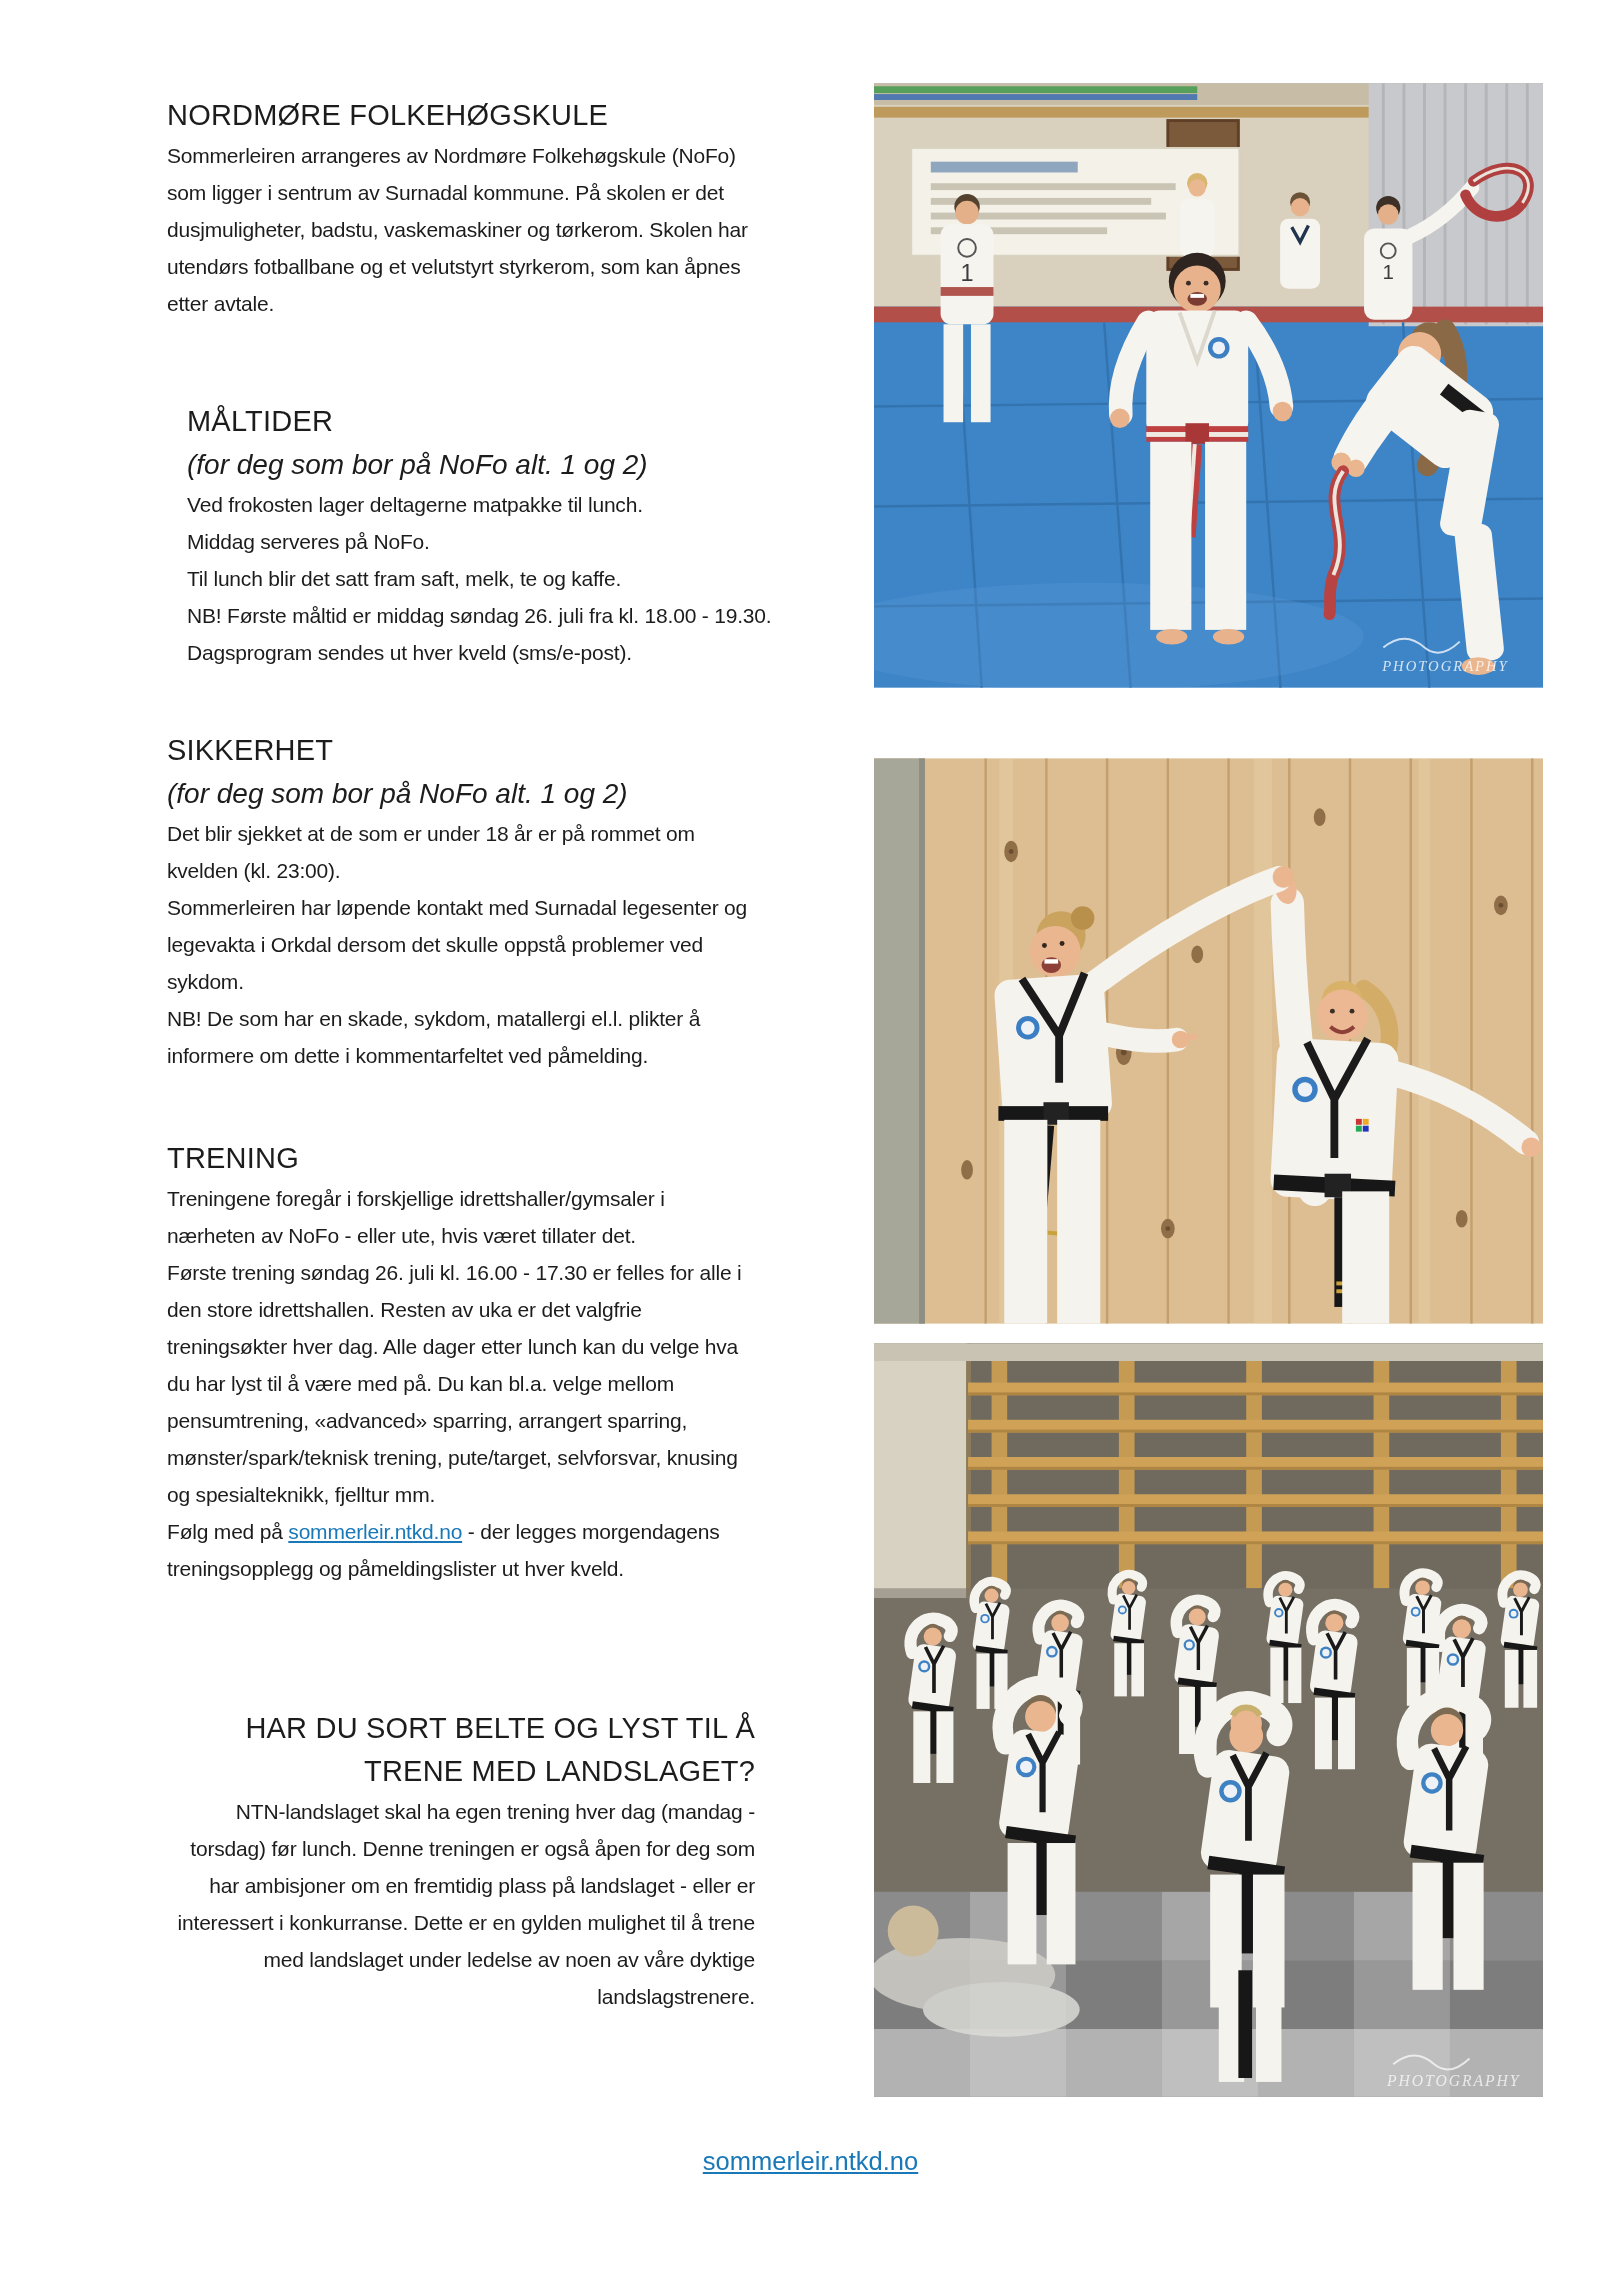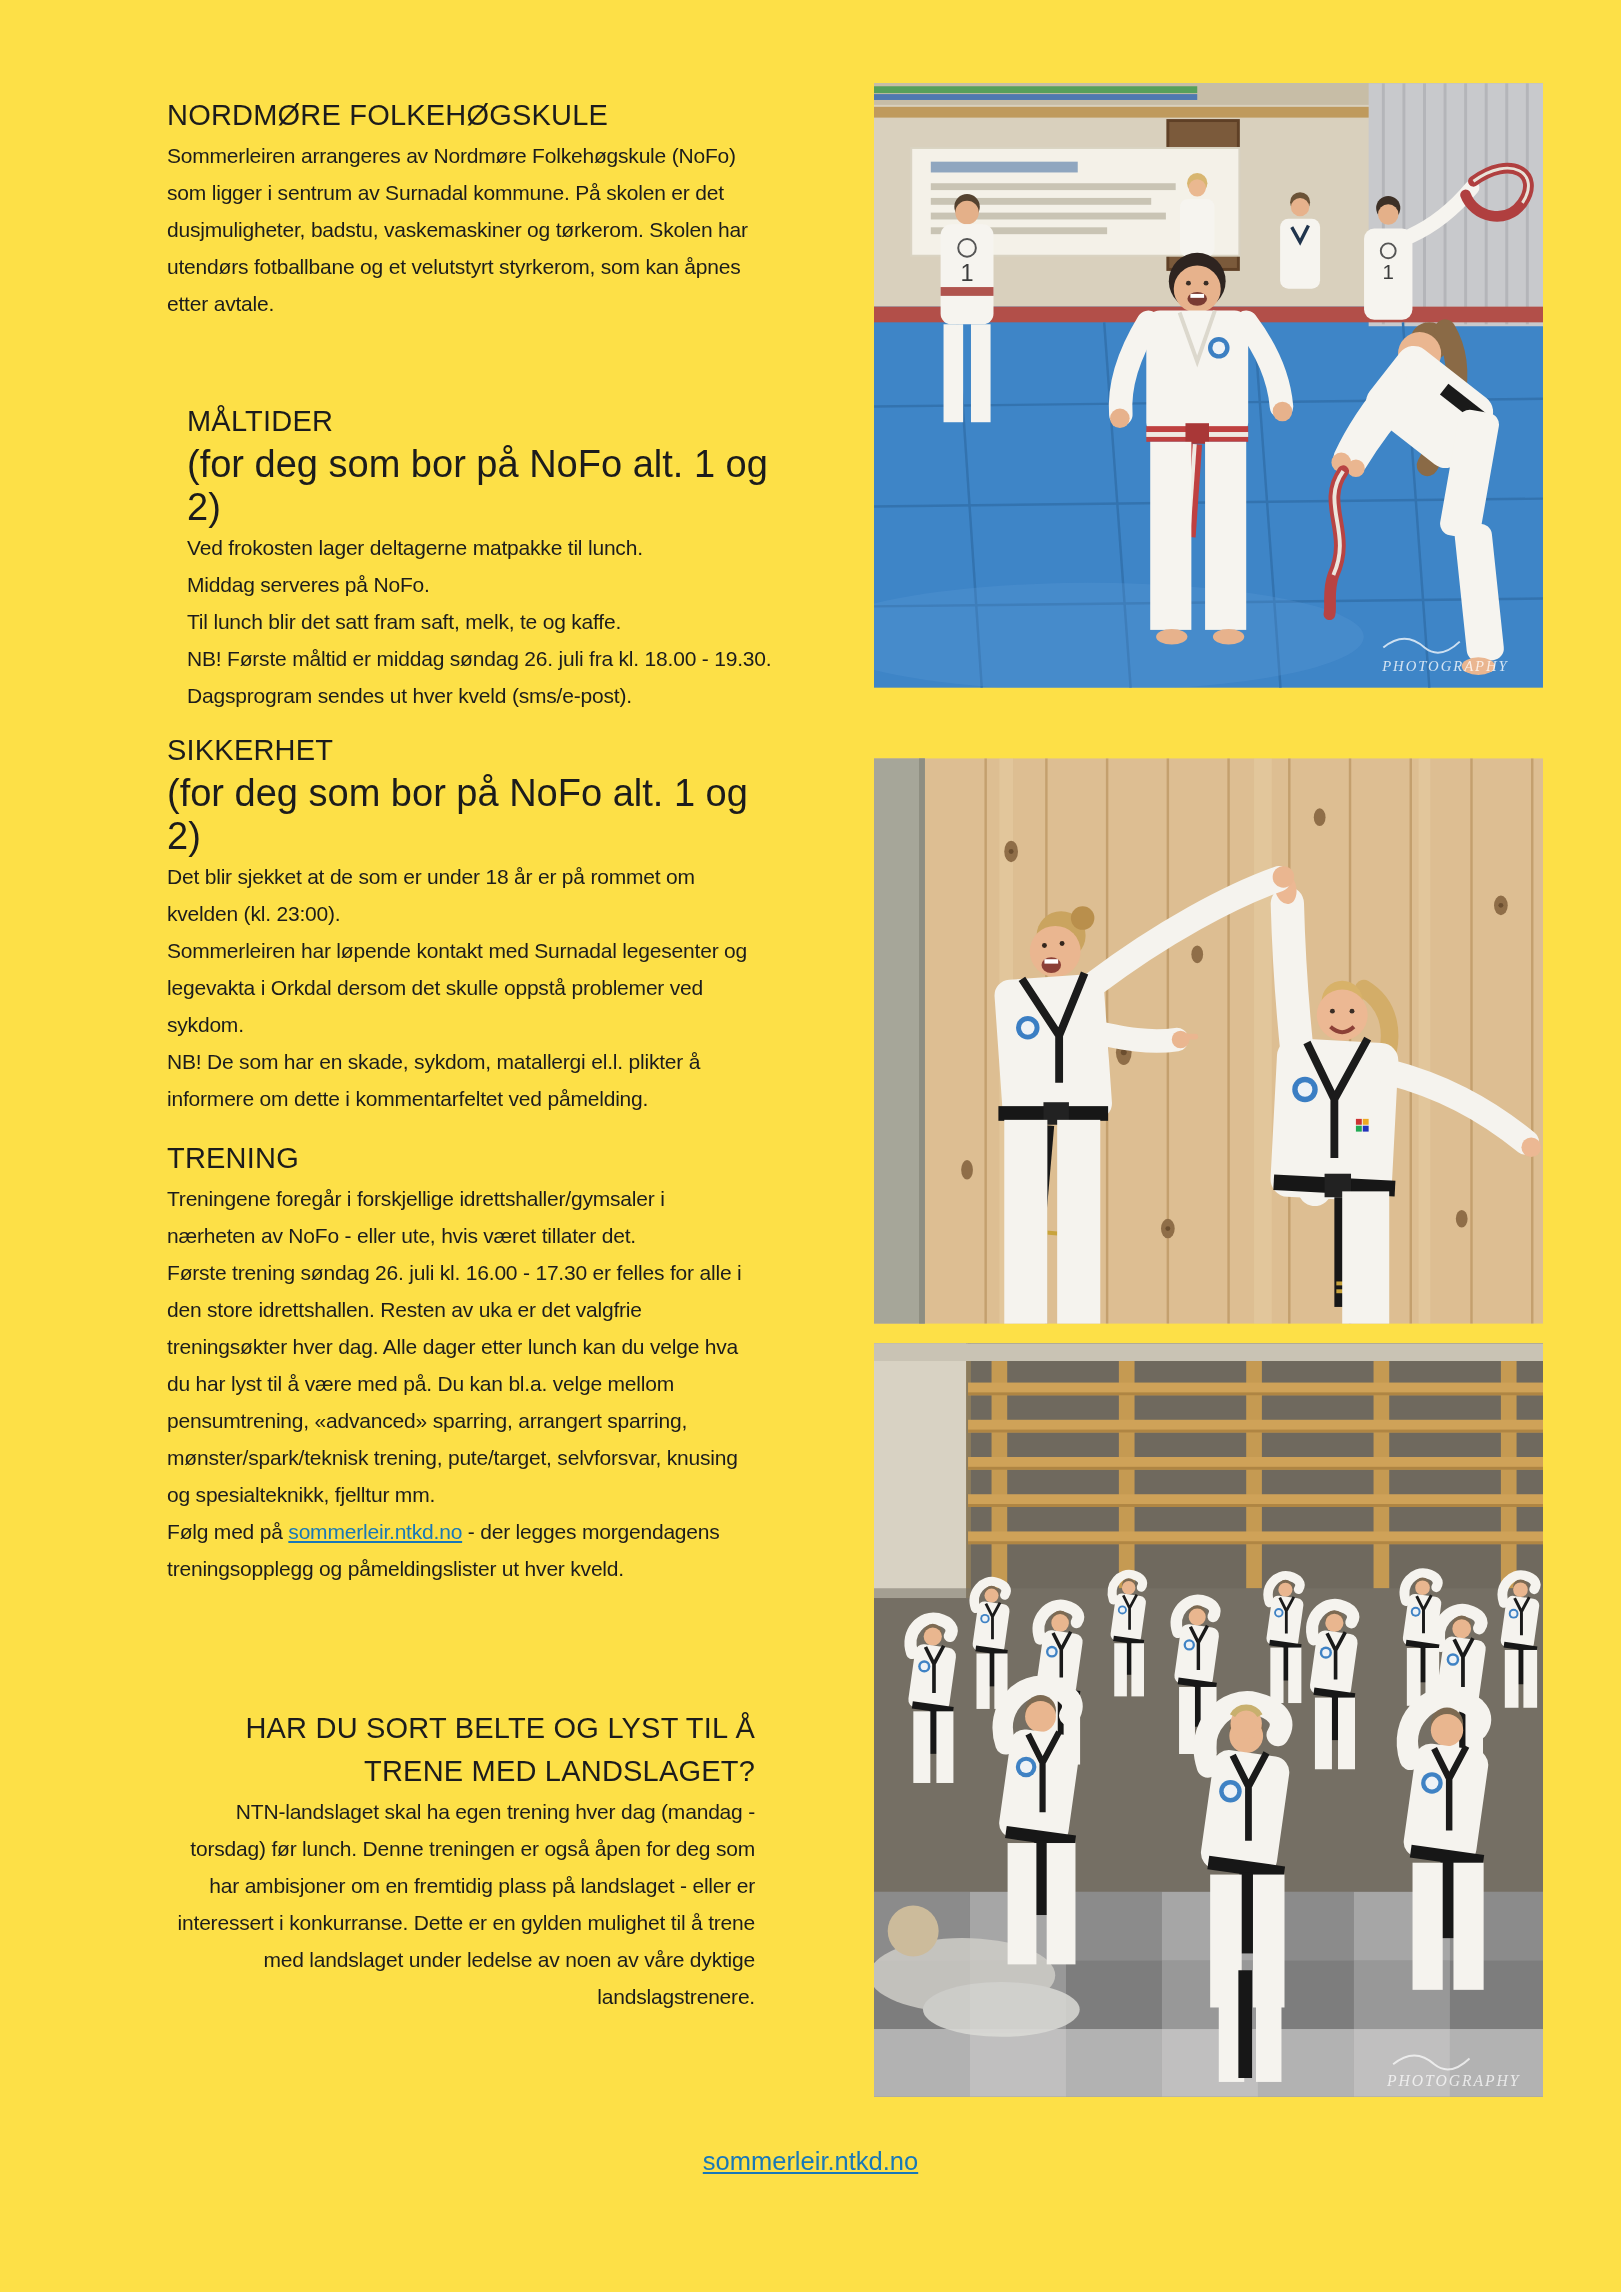--- a/index.html
+++ b/index.html
@@ -1,26 +1,26 @@
 <!DOCTYPE html>
 <html><head>
 <meta charset="utf-8">
 <style>
   html,body{margin:0;padding:0;background:#e8e8e8;}
   #page{
     position:relative;width:1621px;height:2293px;margin:0 auto;
-    background:#fde047;overflow:hidden;
+    background:#ffffff;overflow:hidden;
     font-family:"Liberation Sans", sans-serif;color:#1c1c1c;
   }
   .section{position:absolute;left:167px;width:588px;}
   .section h2{
     font-size:29px;font-weight:400;line-height:43px;margin:0;
     letter-spacing:0.2px;color:#1c1c1c;
   }
-  .subhead{font-size:38px;line-height:43px;}
+  .subhead{font-size:28px;line-height:43px;font-style:italic;}
   .section p{
     font-size:21px;line-height:37px;margin:0;letter-spacing:-0.2px;
   }
   a.inline-link,.footer-link{
     color:#1878B8;text-decoration:underline;cursor:pointer;
   }
   .photo{position:absolute;left:874px;overflow:hidden;}
   .photo svg{display:block;}
   #photo-1{top:83px;width:669px;height:605px;}
   #photo-2{top:758px;width:669px;height:566px;}

